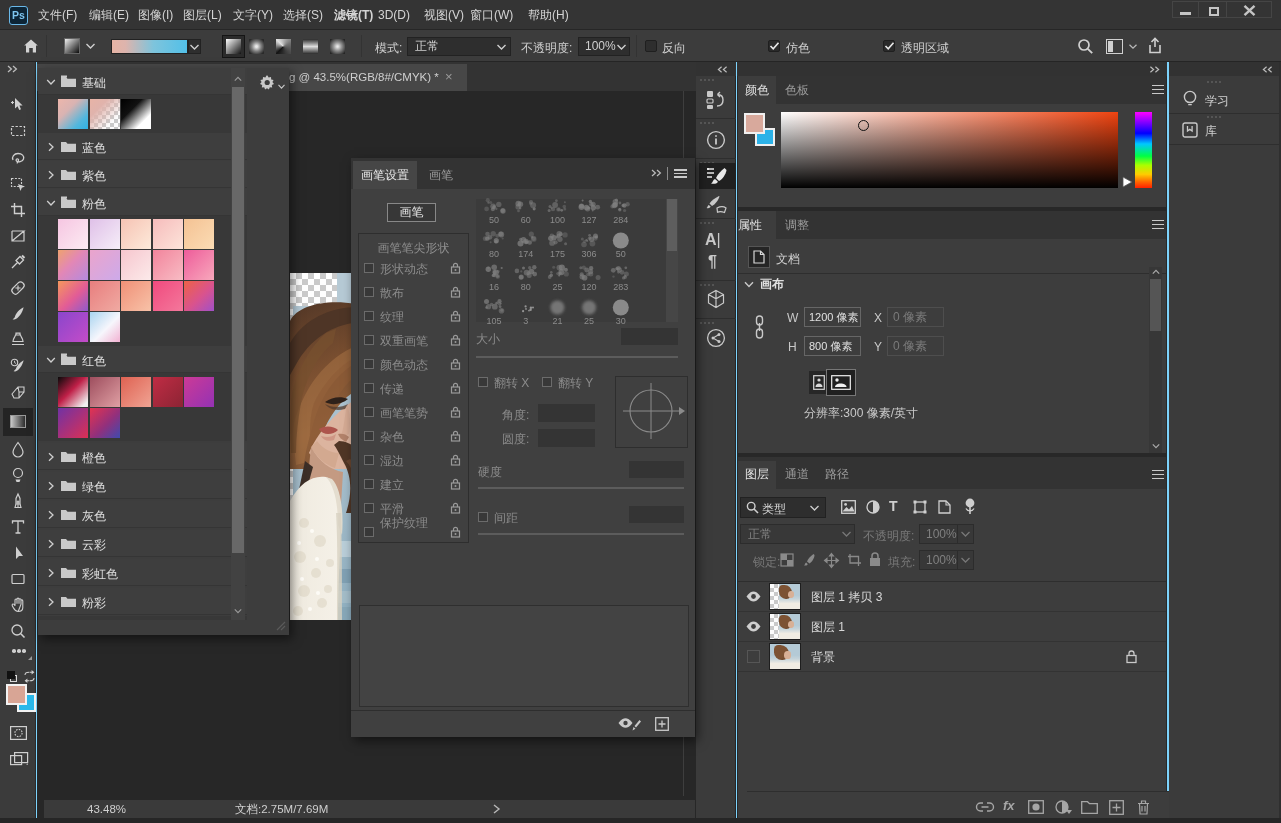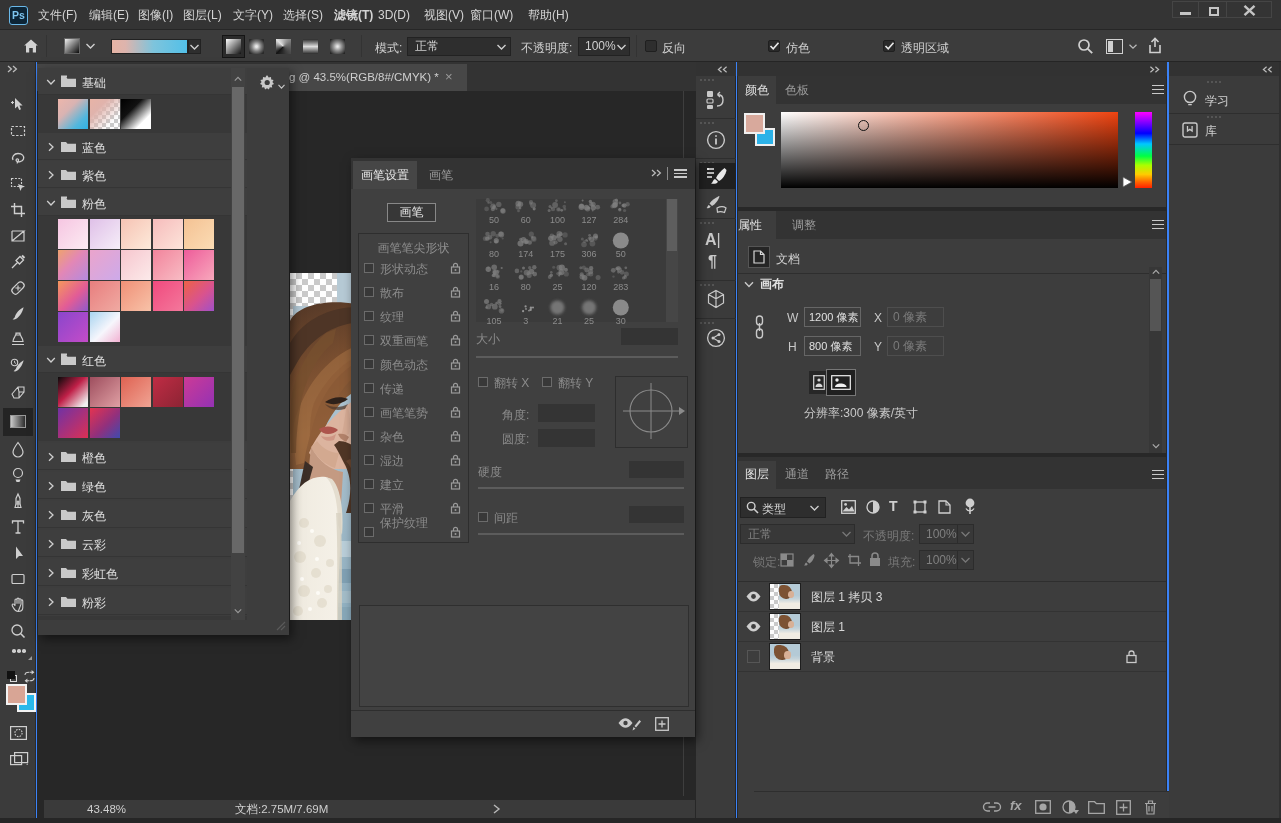--- a/index.html
+++ b/index.html
@@ -1,16 +1,16 @@
 <!DOCTYPE html>
 <html><head>
 <meta charset="utf-8">
 <style>
   html,body{margin:0;padding:0;}
-  #root{position:relative;width:1281px;height:823px;background:#3b82f6;
+  #root{position:relative;width:1281px;height:823px;background:#7dd3fc;
     font-family:"Liberation Sans",sans-serif;overflow:hidden;
     -webkit-font-smoothing:antialiased;}
   .abs{position:absolute;white-space:nowrap;overflow:visible;}
   .txt{color:#d8d8d8;font-size:12px;white-space:nowrap;}
   .dis{color:#787878;}
   
   .checker{background-image:conic-gradient(#cacaca 25%,#fff 0 50%,#cacaca 0 75%,#fff 0);
     background-size:12px 12px;}
   .checker6{background-image:conic-gradient(#c9c9c9 25%,#fcfcfc 0 50%,#c9c9c9 0 75%,#fcfcfc 0);
     background-size:8px 8px;}
@@ -400,21 +400,21 @@
 
     <div class="abs" style="left:397px;top:36px;width:17px;height:76px;background:linear-gradient(to bottom,#ff00ff,#8000ff 14%,#0000ff 28%,#00c8ff 42%,#00ff44 58%,#aaff00 70%,#ffcc00 82%,#ff6600 92%,#ff2000 100%);"></div>
     <svg class="abs" style="left:384px;top:100px;" width="11" height="12" viewBox="0 0 11 12">
           <path d="M1 1 L10 6 L1 11 Z" fill="#fff" stroke="#555" stroke-width="0.8"></path>
         </svg>
   </div>
 
   <div class="abs" style="left:1px;top:149px;width:428px;height:242px;background:#3d3d3d;">
     <div class="abs" style="left:0;top:0;width:428px;height:28px;background:#333333;"></div>
     <div class="abs" style="left:0;top:0;width:38px;height:28px;background:#3d3d3d;color:#e2e2e2;font-size:12px;line-height:28px;text-align:left;">属性</div>
-    <div class="abs" style="left:40px;top:0;width:38px;height:28px;color:#9b9b9b;font-size:12px;line-height:28px;text-align:right;">调整</div>
+    <div class="abs" style="left:40px;top:0;width:38px;height:28px;color:#9b9b9b;font-size:12px;line-height:28px;text-align:center;">调整</div>
     <div class="abs" style="left:414px;top:9px;width:12px;height:10px;background:repeating-linear-gradient(#c9c9c9 0 1.5px,transparent 1.5px 4px);"></div>
 
     <div class="abs" style="left:10px;top:35px;width:22px;height:22px;background:#252525;border:1px solid #555;box-sizing:border-box;"></div>
     <svg class="abs" style="left:15px;top:39px;" width="12" height="14" viewBox="0 0 12 14">
           <path d="M1 1 L7.5 1 L11 4.5 L11 13 L1 13 Z" fill="none" stroke="#d8d8d8" stroke-width="1.2"></path>
           <path d="M7.5 1 L7.5 4.5 L11 4.5" fill="none" stroke="#d8d8d8" stroke-width="1.2"></path>
         </svg>
     <div class="abs txt" style="left:38px;top:40px;color:#d2d2d2;">文档</div>
     <div class="abs" style="left:0;top:62px;width:428px;height:1px;background:#2e2e2e;"></div>
 
@@ -574,21 +574,21 @@
       <div class="abs" style="left:36px;top:3px;width:15px;height:15px;background:radial-gradient(ellipse at 35% 35%,#7c5233 55%,#5e3d28 100%);border-radius:30% 60% 45% 55%;"></div>
       <div class="abs" style="left:46px;top:9px;width:7px;height:8px;background:#d8b096;border-radius:50% 40% 45% 45%;"></div>
       <div class="abs txt" style="left:73px;top:7px;color:#d8d8d8;">背景</div>
       <svg class="abs" style="left:388px;top:8px;" width="11" height="13" viewBox="0 0 11 13">
             <rect x="1" y="5.5" width="9" height="7" fill="none" stroke="#c9c9c9" stroke-width="1.3"></rect>
             <path d="M3 5.5 L3 3.5 A2.5 2.5 0 0 1 8 3.5 L8 5.5" fill="none" stroke="#c9c9c9" stroke-width="1.3"></path>
           </svg>
     </div>
     <div class="abs" style="left:0;top:214px;width:428px;height:1px;background:#333;"></div>
 
-    <div class="abs" style="left:16px;top:334px;width:428px;height:27px;background:#3d3d3d;border-top:1px solid #2e2e2e;box-sizing:border-box;">
+    <div class="abs" style="left:9px;top:334px;width:428px;height:27px;background:#3d3d3d;border-top:1px solid #2e2e2e;box-sizing:border-box;">
       <svg class="abs" style="left:229px;top:10px;" width="18" height="10" viewBox="0 0 18 10">
             <path d="M7 1 L4.5 1 A4 4 0 0 0 4.5 9 L7 9 M11 1 L13.5 1 A4 4 0 0 1 13.5 9 L11 9 M5.5 5 H12.5" stroke="#a6a6a6" fill="none" stroke-width="1.4"></path>
           </svg>
       <div class="abs" style="left:256px;top:6px;color:#a6a6a6;font-size:13px;font-style:italic;font-weight:bold;">fx</div>
       <svg class="abs" style="left:281px;top:8px;" width="16" height="14" viewBox="0 0 16 14">
             <rect x="0.7" y="0.7" width="14.6" height="12.6" fill="none" stroke="#a6a6a6" stroke-width="1.3"></rect>
             <circle cx="8" cy="7" r="3.6" fill="#a6a6a6"></circle>
           </svg>
       <svg class="abs" style="left:308px;top:8px;" width="14" height="14" viewBox="0 0 14 14">
             <circle cx="7" cy="7" r="6" fill="none" stroke="#a6a6a6" stroke-width="1.3"></circle>

